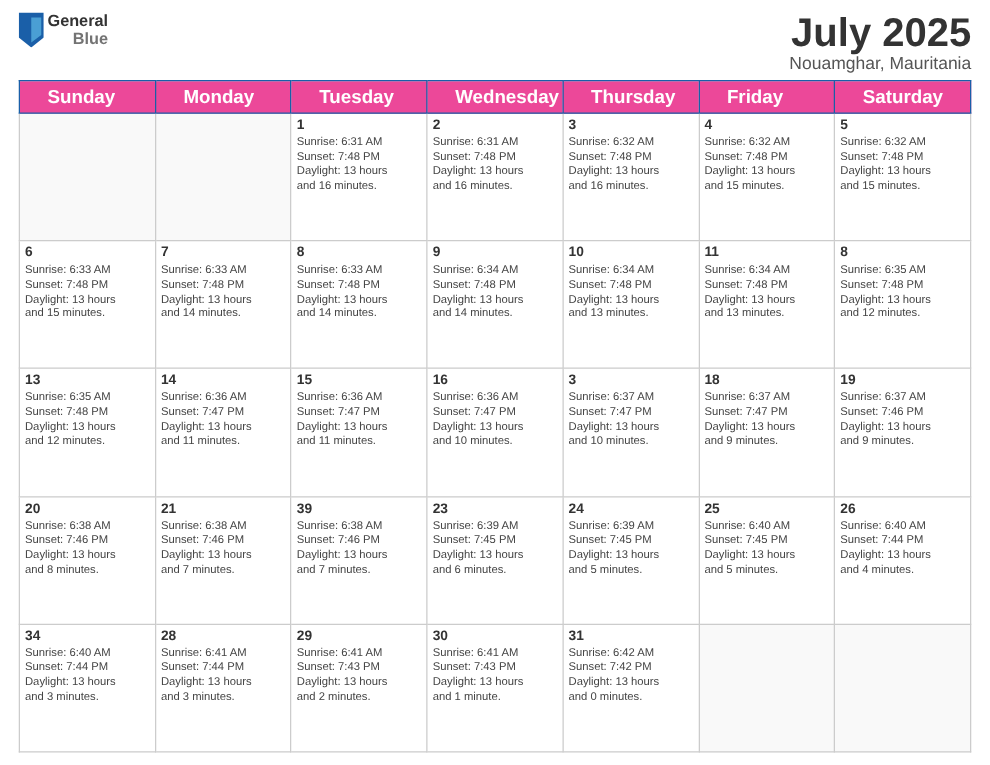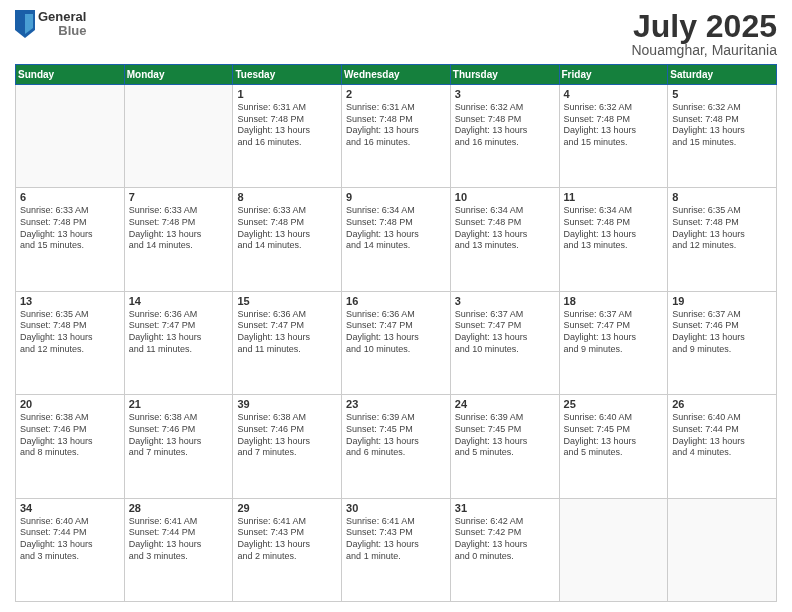--- a/index.html
+++ b/index.html
@@ -62,25 +62,25 @@
       color: #555;
     }
     .calendar {
       flex: 1;
       border: 1px solid #ccc;
       border-collapse: collapse;
       width: 100%;
       table-layout: fixed;
     }
     .calendar th {
-      background-color: #15803d;
+      background-color: #ec4899;
       color: white;
       text-align: left;
-      padding: 4px 2px;
-      font-size: 10px;
+      padding: 4px 22px;
+      font-size: 15px;
       font-weight: bold;
       border: 1px solid #1a5fa8;
     }
     .calendar td {
       border: 1px solid #ccc;
       vertical-align: top;
       padding: 3px 4px;
       font-size: 9px;
       color: #333;
       height: 82px;

